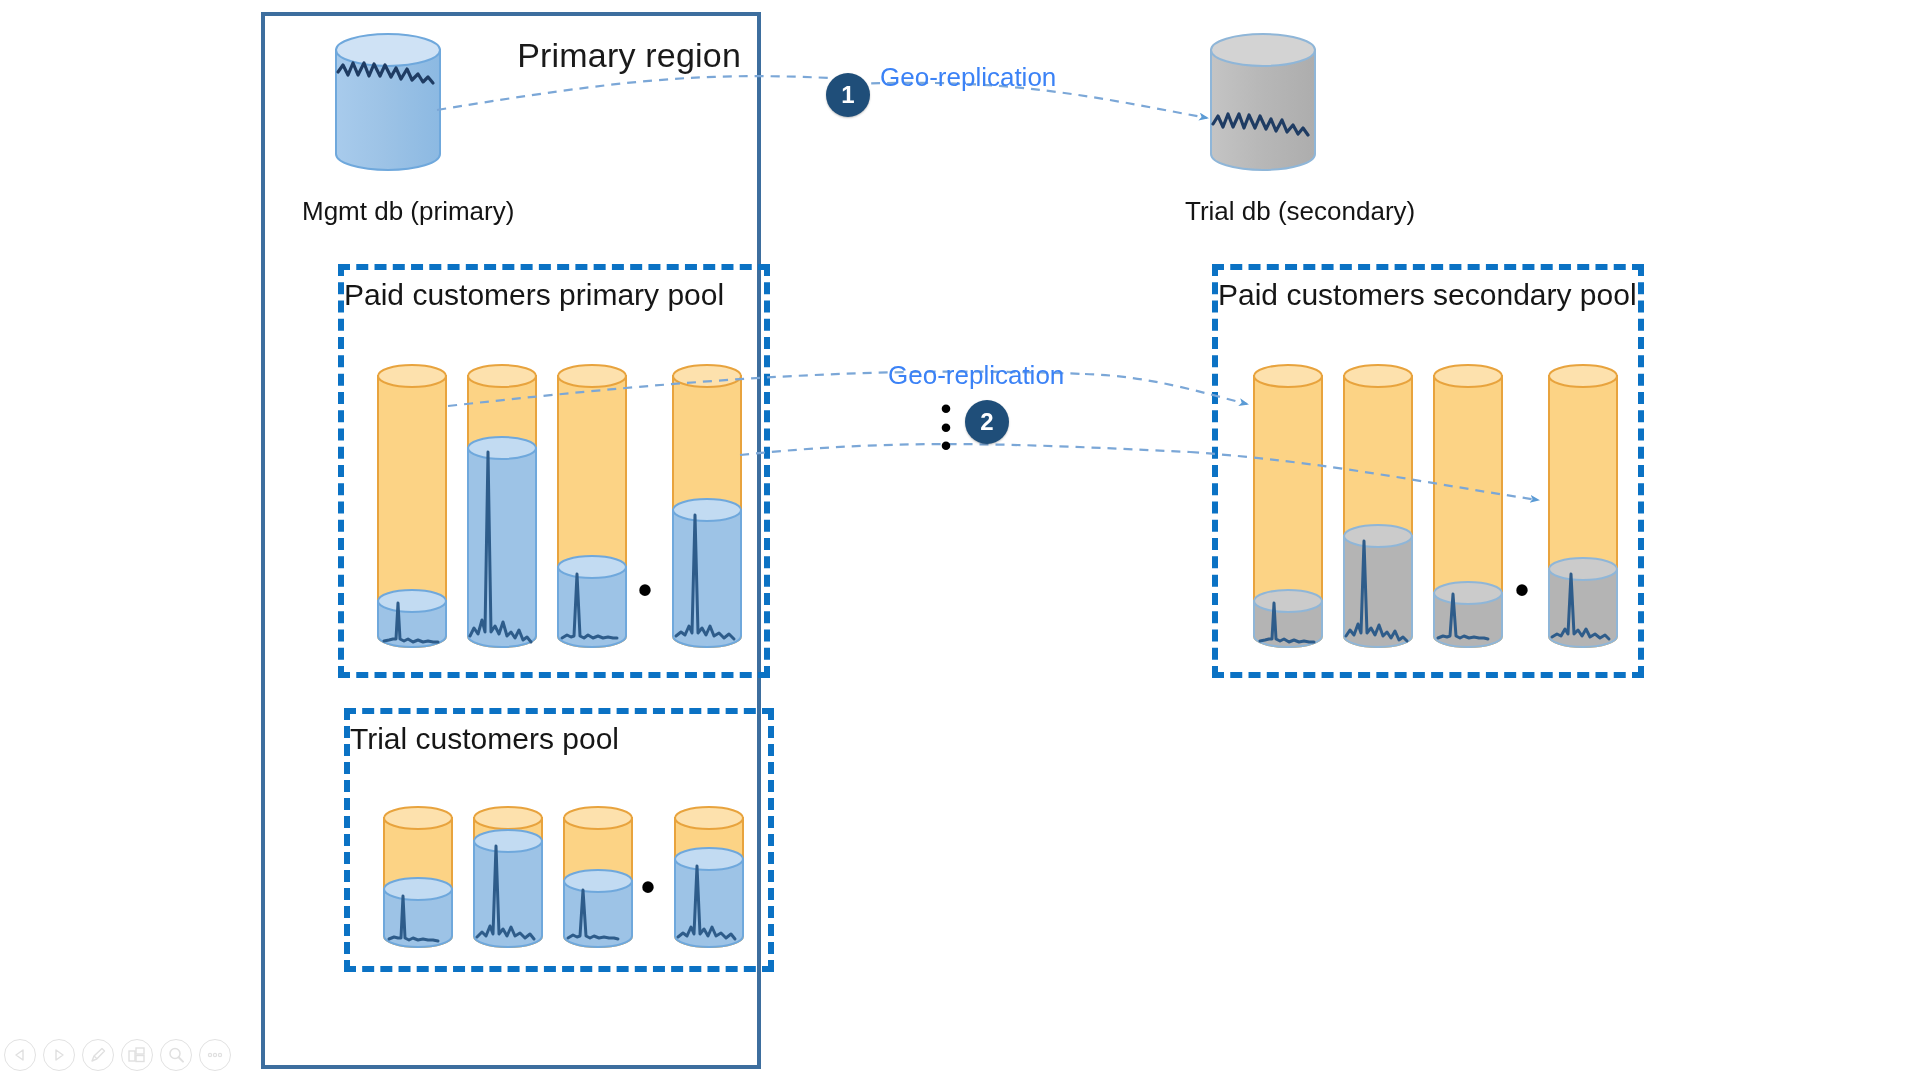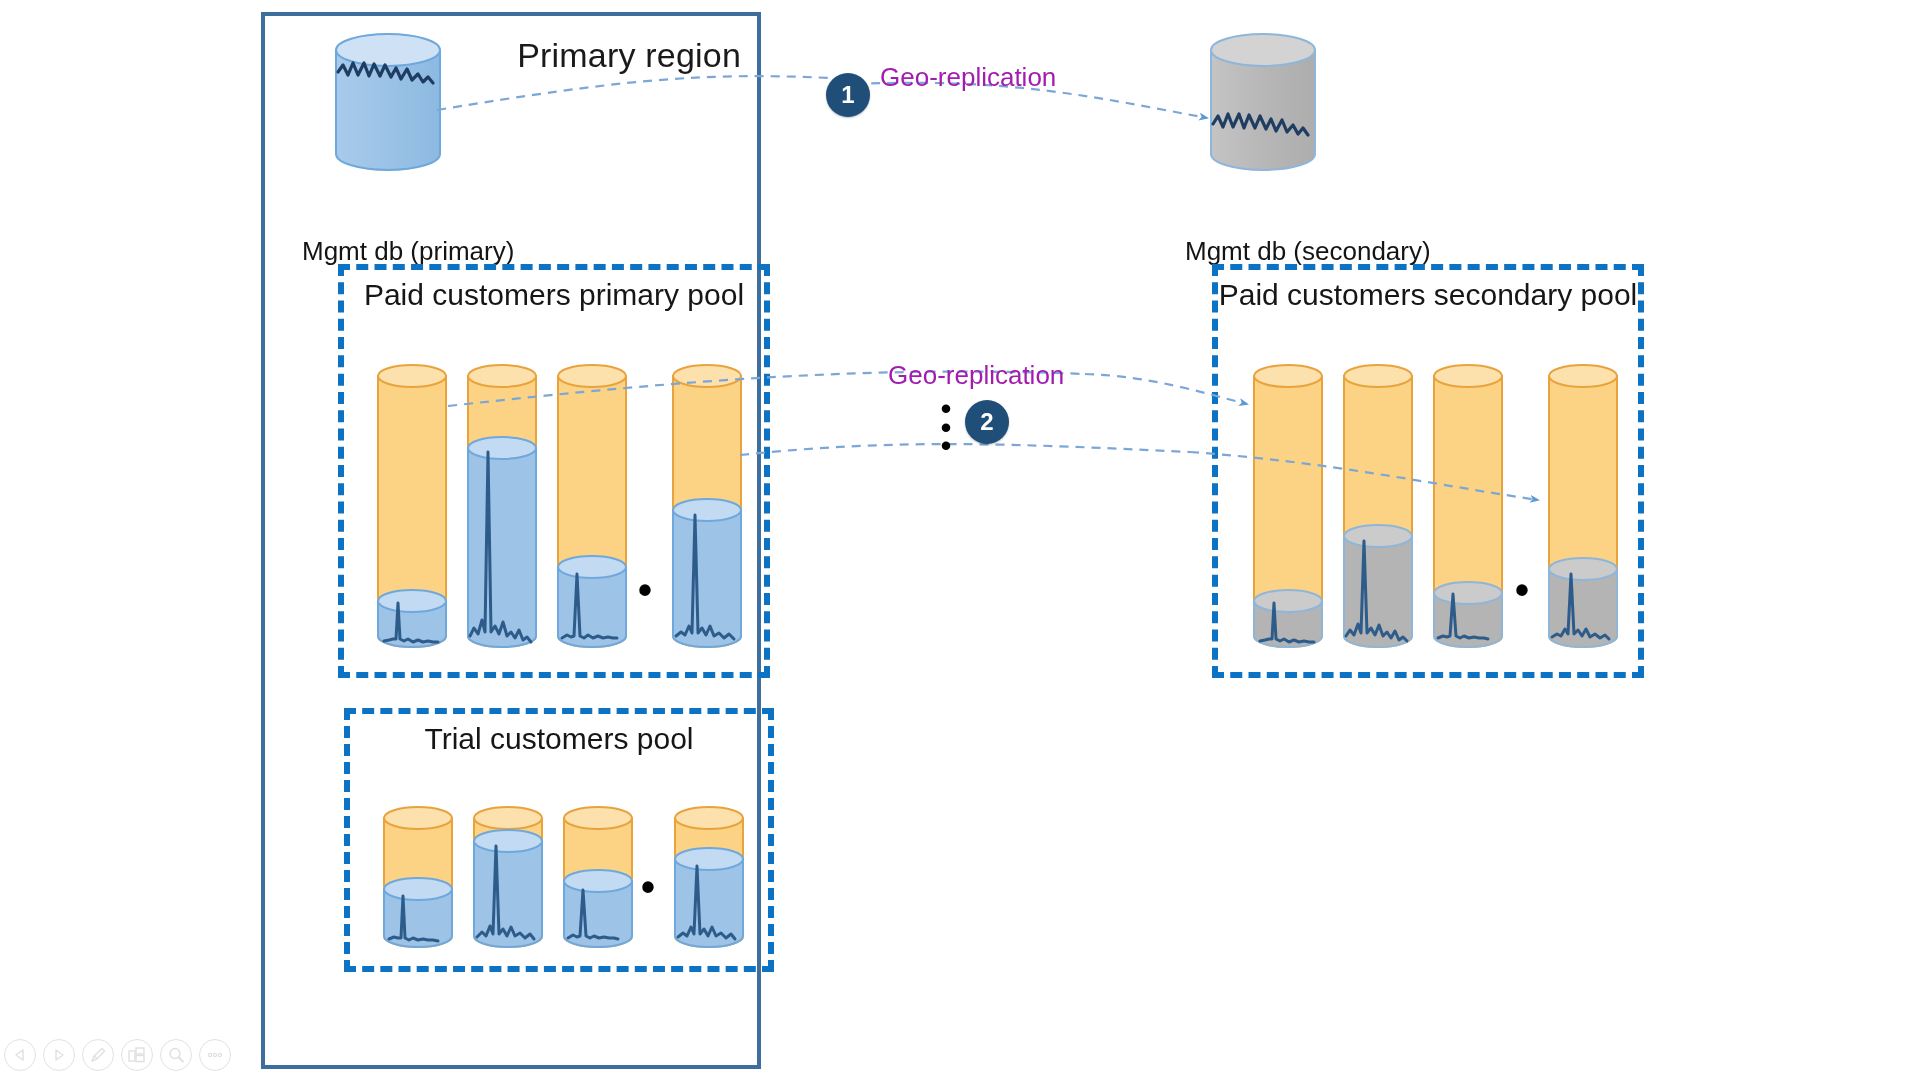--- a/index.html
+++ b/index.html
@@ -13,35 +13,35 @@
   #region-dr{left:1128px;top:12px;width:598px;height:1057px;}
   .region-title{position:absolute;font-size:34px;color:#1a1a1a;white-space:nowrap;letter-spacing:.2px;}
   #primary-title{right:16px;top:20px;}
   #dr-title{right:18px;top:20px;}
 
   
   .pool{position:absolute;box-sizing:border-box;border:6px dashed #0b72c4;}
   #pool-paid-primary{left:338px;top:264px;width:432px;height:414px;}
   #pool-trial{left:344px;top:708px;width:430px;height:264px;}
   #pool-paid-secondary{left:1212px;top:264px;width:432px;height:414px;}
-  .pool-title{position:absolute;top:-52px;left:0;width:100%;text-align:center;
+  .pool-title{position:absolute;top:-52px;left:0;width:100%;text-align:left;
               font-size:30px;color:#161616;white-space:nowrap;}
   #pool-paid-primary .pool-title{top:8px;}
   #pool-trial .pool-title{top:8px;}
   #pool-paid-secondary .pool-title{top:8px;}
 
   
   .cyl{position:absolute;}
   .cyl svg{display:block;overflow:visible;}
 
   
-  .db-label{position:absolute;font-size:26px;color:#141414;white-space:nowrap;margin-top:40px;}
-
-  
-  .geo-label{position:absolute;font-size:26px;color:#a21caf;white-space:nowrap;}
+  .db-label{position:absolute;font-size:26px;color:#141414;white-space:nowrap;}
+
+  
+  .geo-label{position:absolute;font-size:26px;color:#3b82f6;white-space:nowrap;}
 
   
   .badge{position:absolute;width:44px;height:44px;border-radius:50%;
          background:#1f4e79;color:#ffffff;font-size:24px;font-weight:bold;
          display:flex;align-items:center;justify-content:center;
          box-shadow:0 1px 2px rgba(0,0,0,.25);}
 
   
   .hdots{position:absolute;font-size:40px;line-height:1;letter-spacing:4px;color:#000;font-weight:bold;}
   
@@ -89,21 +89,21 @@
           <stop offset="0" stop-color="#c4c4c4"></stop>
             <stop offset="0.45" stop-color="#b8b8b8"></stop>
           <stop offset="1" stop-color="#adadad"></stop>
         </linearGradient>
       </defs>
       <path d="M3,18 L3,122 A52,16 0 0 0 107,122 L107,18 Z" fill="url(#gGreyBody)" stroke="#8fb6d8" stroke-width="2"></path>
       <ellipse cx="55" cy="18" rx="52" ry="16" fill="#d3d3d3" stroke="#8fb6d8" stroke-width="2"></ellipse>
       <path d="M5,92 l5,-8 5,11 5,-13 5,13 6,-13 5,14 5,-13 6,13 5,-12 6,13 5,-10 5,12 6,-11 5,12 6,-7 5,9 5,-6 5,7" fill="none" stroke="#1f3c63" stroke-width="3.2" stroke-linejoin="round" stroke-linecap="round"></path>
     </svg>
   </div>
-  <div class="db-label" style="left:1185px;top:196px;">Mgmt db (secondary)</div>
+  <div class="db-label" style="left:1185px;top:196px;">Trial db (secondary)</div>
 
   <div class="pool" id="pool-paid-primary">
     <div class="pool-title">Paid customers primary pool</div>
   </div>
 
   <div class="cyl" style="left:376px;top:364px;">
     <svg width="72" height="290" viewBox="0 0 72 290">
       <path d="M2,12 L2,272 A34,11 0 0 0 70,272 L70,12 Z" fill="#fcd385" stroke="#e8a33d" stroke-width="2"></path>
       <ellipse cx="36" cy="12" rx="34" ry="11" fill="#fde1ad" stroke="#e8a33d" stroke-width="2"></ellipse>
       <path d="M2,237 L2,272 A34,11 0 0 0 70,272 L70,237 Z" fill="#9dc3e6" stroke="#6fa8dc" stroke-width="2"></path>

